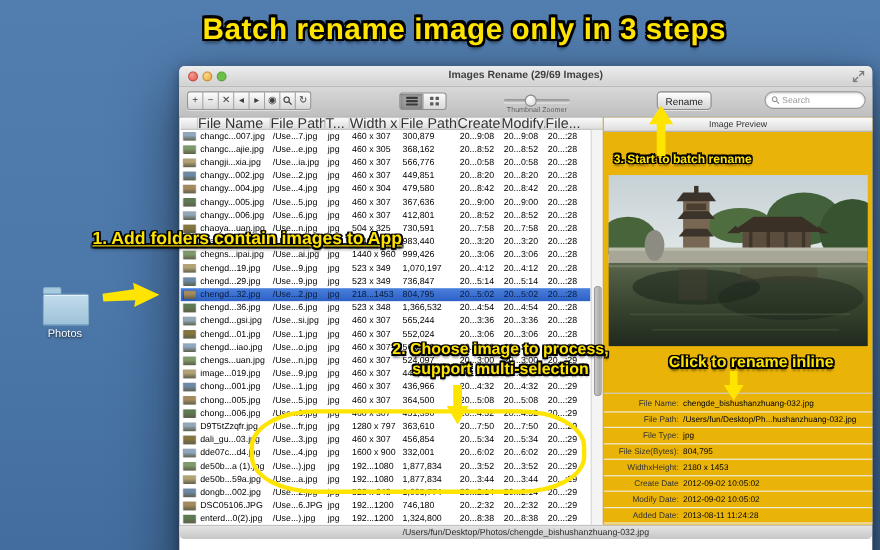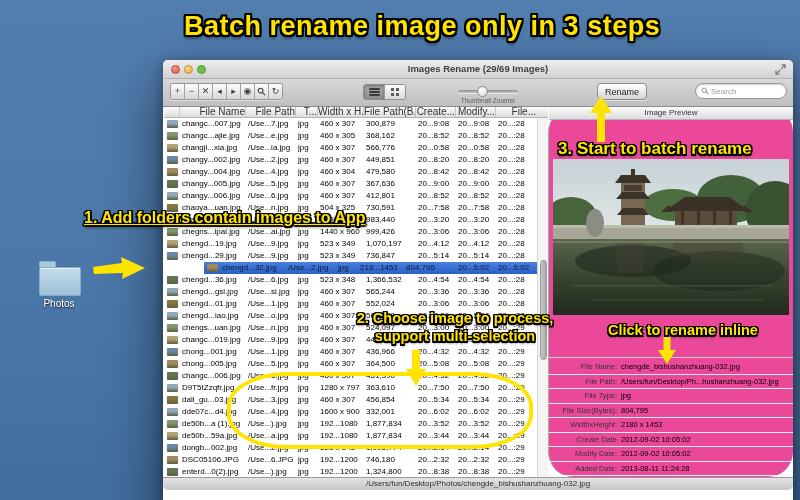--- a/index.html
+++ b/index.html
@@ -10,21 +10,21 @@
   
   .callout{position:absolute;color:#ffe400;font-weight:800;z-index:40;white-space:nowrap;
     text-shadow:-2px -2px 0 #000,2px -2px 0 #000,-2px 2px 0 #000,2px 2px 0 #000,
       -2px 0 0 #000,2px 0 0 #000,0 -2px 0 #000,0 2px 0 #000,0 4px 3px rgba(0,0,0,.45);text-align:right;}
   .callout.sm{text-shadow:-1.5px -1.5px 0 #000,1.5px -1.5px 0 #000,-1.5px 1.5px 0 #000,
       1.5px 1.5px 0 #000,-1.5px 0 0 #000,1.5px 0 0 #000,0 -1.5px 0 #000,0 1.5px 0 #000,
       0 3px 2px rgba(0,0,0,.45);}
   #heading{left:184px;top:11px;font-size:27px;letter-spacing:.5px;}
   #step1{left:84px;top:209px;font-size:16px;text-decoration:underline;}
   #step2{left:328px;top:309px;font-size:14.5px;line-height:18px;text-align:center;width:254px;white-space:normal;}
-  #step3{left:558px;top:139px;font-size:17px;}
+  #step3{left:558px;top:139px;font-size:11px;}
   #inlineHint{left:608px;top:322px;font-size:14.5px;}
   .arrow-svg{position:absolute;z-index:41;}
   #oval{position:absolute;left:227px;top:372px;width:298px;height:69px;border:4px solid #ffe400;
     border-radius:60px/34px;z-index:41;}
 
   
   #folder{position:absolute;left:39px;top:261px;z-index:2;}
   #folder .tab{width:15px;height:5px;background:#a9cbe0;border-radius:2px 2px 0 0;
     border:1px solid #8ab0c8;border-bottom:none;}
   #folder .body{width:40px;height:27px;background:linear-gradient(180deg,#c3dcec,#9dc2d9);
@@ -74,47 +74,47 @@
     border-radius:8px;background:#fff;display:flex;align-items:center;box-shadow:inset 0 1px 2px rgba(0,0,0,.18);}
   #searchField svg{margin:0 2px 0 5px;flex:none;}
   #searchInput{border:none;outline:none;background:transparent;width:70px;font-size:8px;
     color:#444;font-family:"Liberation Sans","DejaVu Sans",sans-serif;padding:0;}
   #searchInput::placeholder{color:#9a9a9a;}
 
   
   #tableWrap{position:absolute;left:1px;top:47px;width:384px;height:370px;background:#fff;overflow:hidden;}
   #thead{display:flex;height:11px;background:linear-gradient(180deg,#fbfbfb,#dddddd);
     border-bottom:1px solid #b4b4b4;box-sizing:border-box;}
-  .hc{font-size:10px;color:#333;text-align:right;border-right:1px solid #c9c9c9;
+  .hc{font-size:13px;color:#333;text-align:left;border-right:1px solid #c9c9c9;
     overflow:hidden;white-space:nowrap;line-height:10px;box-sizing:border-box;flex:none;}
   #rows{position:absolute;left:0;top:11px;right:11px;bottom:0;overflow:hidden;}
   .trow{display:flex;height:12px;align-items:center;background:#fff;}
-  .trow.selected{background:linear-gradient(180deg,#4a80dd,#2c5fc4);margin-left:40px;}
+  .trow.selected{background:linear-gradient(180deg,#4a80dd,#2c5fc4);}
   .trow.selected .c{color:#071c3d;}
   .c{font-size:8px;color:#000;white-space:nowrap;overflow:hidden;box-sizing:border-box;
     flex:none;line-height:12px;padding-left:2px;}
   .thumb-c{width:16px;padding-left:3px;display:flex;align-items:center;}
   .thumb{display:block;width:11px;height:8px;border-radius:1px;box-shadow:0 0 1px rgba(0,0,0,.6);}
   .col-name,.name{width:66px;}
   .col-path,.path{width:50px;}
   .col-type,.type{width:22px;}
   .col-dims,.dims{width:46px;}
   .col-size,.size{width:52px;}
   .col-created,.created{width:40px;}
   .col-modified,.modified{width:40px;}
   .col-added,.added{width:40px;border-right:none;}
   .col-thumb{width:16px;}
   #vScroll{position:absolute;right:0;top:11px;bottom:0;width:11px;background:#f4f4f4;
     border-left:1px solid #d6d6d6;box-sizing:border-box;}
   #vThumb{position:absolute;left:1.5px;top:142px;width:7px;height:100px;border-radius:4px;
     background:linear-gradient(90deg,#c9c9c9,#a6a6a6);border:1px solid #979797;box-sizing:border-box;}
 
   
-  #preview{position:absolute;left:385px;top:47px;width:245px;height:370px;background:#ec4899;
-    border-left:1px solid #a9a9a9;box-sizing:border-box;border-radius:25px;}
+  #preview{position:absolute;left:385px;top:47px;width:245px;height:370px;background:#eab308;
+    border-left:1px solid #a9a9a9;box-sizing:border-box;}
   #previewHeader{height:12px;background:linear-gradient(180deg,#fbfbfb,#dcdcdc);
     border-bottom:1px solid #b4b4b4;text-align:center;font-size:8px;color:#333;line-height:11px;}
   #previewImg{position:absolute;left:4px;top:52px;width:236px;height:156px;overflow:hidden;}
   #metaSep{position:absolute;left:0;right:0;top:250px;border-top:1px solid #cfcfcf;}
   #metaList{position:absolute;left:0;right:0;top:253px;}
   .metaRow{display:flex;height:13.5px;align-items:center;border-bottom:1px solid #f1f1f1;}
   .metaLabel{width:68px;text-align:right;font-size:7.5px;color:#333;flex:none;}
   .metaValue{font-size:7.5px;color:#000;padding-left:4px;white-space:nowrap;overflow:hidden;}
 
   
@@ -482,21 +482,21 @@
             <span class="c size">524,097</span>
             <span class="c created">20...3:00</span>
             <span class="c modified">20...3:00</span>
             <span class="c added">20...:29</span>
           </div>
 
           <div class="trow">
             <span class="c thumb-c">
               <i class="thumb" style="background: linear-gradient(rgb(179, 162, 116) 40%, rgb(93, 95, 72));"></i>
             </span>
-            <span class="c name">changc...019.jpg</span>
+            <span class="c name">image...019.jpg</span>
             <span class="c path">/Use...9.jpg</span>
             <span class="c type">jpg</span>
             <span class="c dims">460 x 307</span>
             <span class="c size">448,215</span>
             <span class="c created">20...4:52</span>
             <span class="c modified">20...4:52</span>
             <span class="c added">20...:29</span>
           </div>
 
           <div class="trow">
@@ -524,21 +524,21 @@
             <span class="c size">364,500</span>
             <span class="c created">20...5:08</span>
             <span class="c modified">20...5:08</span>
             <span class="c added">20...:29</span>
           </div>
 
           <div class="trow">
             <span class="c thumb-c">
               <i class="thumb" style="background: linear-gradient(rgb(93, 122, 82) 40%, rgb(93, 95, 72));"></i>
             </span>
-            <span class="c name">changc...006.jpg</span>
+            <span class="c name">chong...006.jpg</span>
             <span class="c path">/Use...6.jpg</span>
             <span class="c type">jpg</span>
             <span class="c dims">460 x 307</span>
             <span class="c size">451,390</span>
             <span class="c created">20...4:52</span>
             <span class="c modified">20...4:52</span>
             <span class="c added">20...:29</span>
           </div>
 
           <div class="trow">

